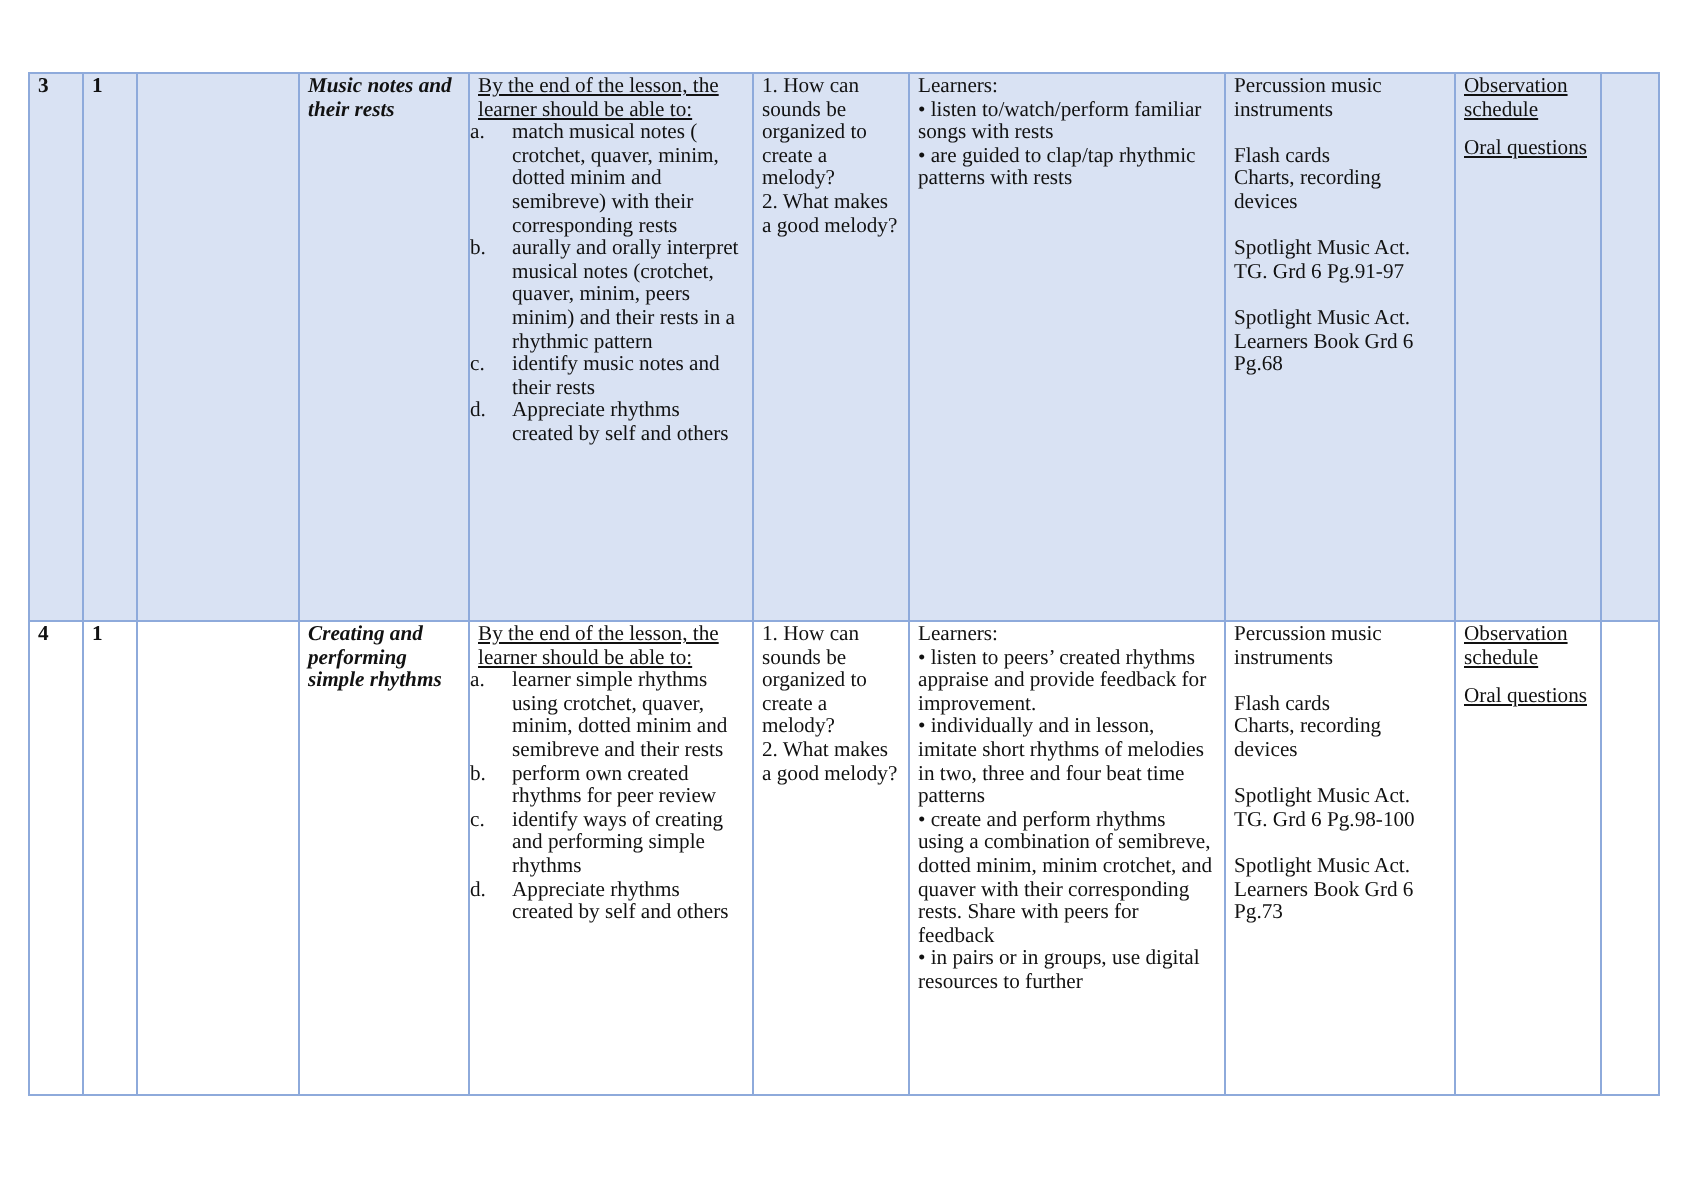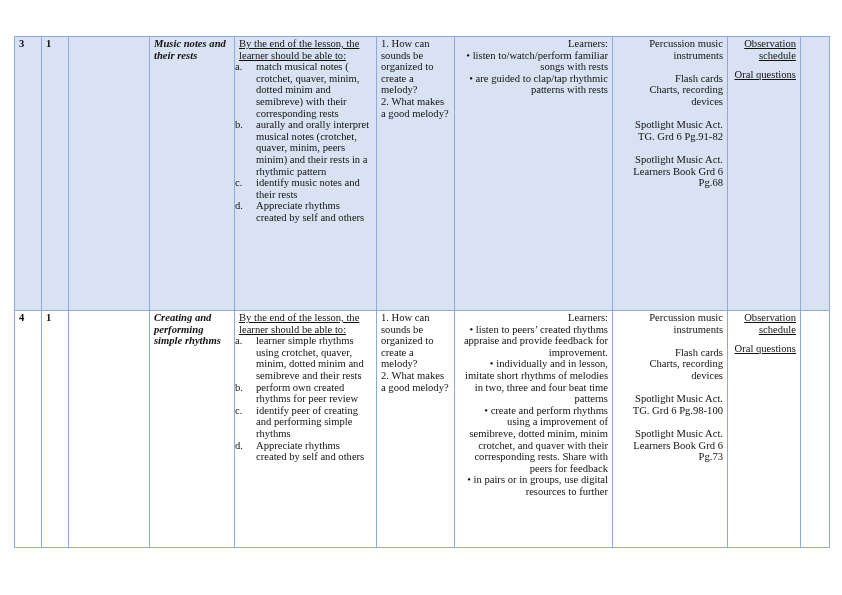--- a/index.html
+++ b/index.html
@@ -45,21 +45,21 @@
       line-height: 15px;
       padding-top: 3px;
       text-decoration: underline;
     }
     .intro { display: block; text-decoration: underline; }
     ol.outcomes { list-style: none; margin: 0; padding: 0; }
     ol.outcomes li { position: relative; padding-left: 17px; }
     ol.outcomes li .marker { position: absolute; left: -4px; top: 0; }
     .gap { display: block; height: 11.6px; }
     .assess-gap { display: block; height: 8px; }
-    .bullet { display: block; text-align: right; }
+    .bullet { display: block; }
     b { font-weight: normal; }
   </style>
 </head>
 <body>
 
 <table class="scheme">
   <colgroup>
     <col style="width:27px">
     <col style="width:27px">
     <col style="width:81px">
@@ -93,21 +93,21 @@
       <span class="bullet">Learners:</span>
       <span class="bullet">• listen to/watch/perform familiar songs with rests</span>
       <span class="bullet">• are guided to clap/tap rhythmic patterns with rests</span>
     </td>
     <td>
       <span class="bullet">Percussion music instruments</span>
       <span class="gap"></span>
       <span class="bullet">Flash cards</span>
       <span class="bullet">Charts, recording devices</span>
       <span class="gap"></span>
-      <span class="bullet">Spotlight Music Act. TG. Grd 6 Pg.91-82</span>
+      <span class="bullet">Spotlight Music Act. TG. Grd 6 Pg.91-97</span>
       <span class="gap"></span>
       <span class="bullet">Spotlight Music Act. Learners Book Grd 6 Pg.68</span>
     </td>
     <td class="assess">
       <span class="bullet">Observation schedule</span>
       <span class="assess-gap"></span>
       <span class="bullet">Oral questions</span>
     </td>
     <td></td>
   </tr>
@@ -115,31 +115,31 @@
   <tr class="plain r2">
     <td class="num">4</td>
     <td class="num">1</td>
     <td></td>
     <td class="strand">Creating and performing simple rhythms</td>
     <td>
       <span class="intro">By the end of the lesson, the learner should be able to:</span>
       <ol class="outcomes">
         <li><span class="marker">a.</span><span>learner simple rhythms using crotchet, quaver, minim, dotted minim and semibreve and their rests</span></li>
         <li><span class="marker">b.</span><span>perform own created rhythms for peer review</span></li>
-        <li><span class="marker">c.</span><span>identify peer of creating and performing simple rhythms</span></li>
+        <li><span class="marker">c.</span><span>identify ways of creating and performing simple rhythms</span></li>
         <li><span class="marker">d.</span><span>Appreciate rhythms created by self and others</span></li>
       </ol>
     </td>
     <td style="white-space:pre-line">1. How can sounds be organized to create a melody?
 2. What makes a good melody?</td>
     <td>
       <span class="bullet">Learners:</span>
       <span class="bullet">• listen to peers’ created rhythms appraise and provide feedback for improvement.</span>
       <span class="bullet"><span>• individually and in lesson, </span><b>imitate</b><span> short rhythms of melodies in two, three and four beat time patterns</span></span>
-      <span class="bullet"><span>• </span><b>create</b><span> and </span><b>perform rhythms</b><span> using a improvement of semibreve, dotted minim, minim crotchet, and quaver with their corresponding rests. Share with peers for feedback</span></span>
+      <span class="bullet"><span>• </span><b>create</b><span> and </span><b>perform rhythms</b><span> using a combination of semibreve, dotted minim, minim crotchet, and quaver with their corresponding rests. Share with peers for feedback</span></span>
       <span class="bullet">• in pairs or in groups, use digital resources to further</span>
     </td>
     <td>
       <span class="bullet">Percussion music instruments</span>
       <span class="gap"></span>
       <span class="bullet">Flash cards</span>
       <span class="bullet">Charts, recording devices</span>
       <span class="gap"></span>
       <span class="bullet">Spotlight Music Act. TG. Grd 6 Pg.98-100</span>
       <span class="gap"></span>

